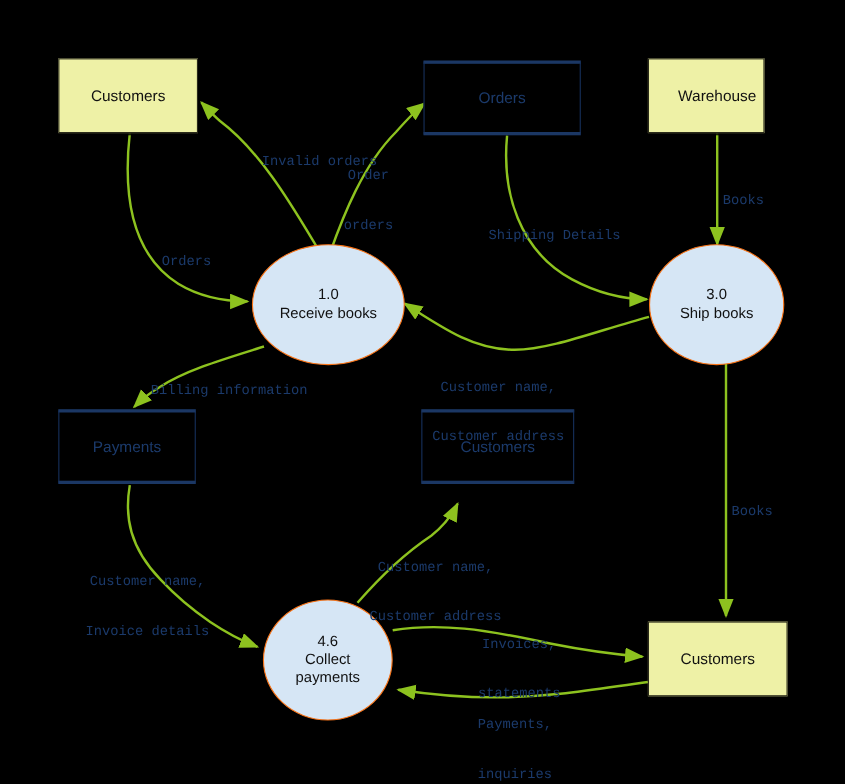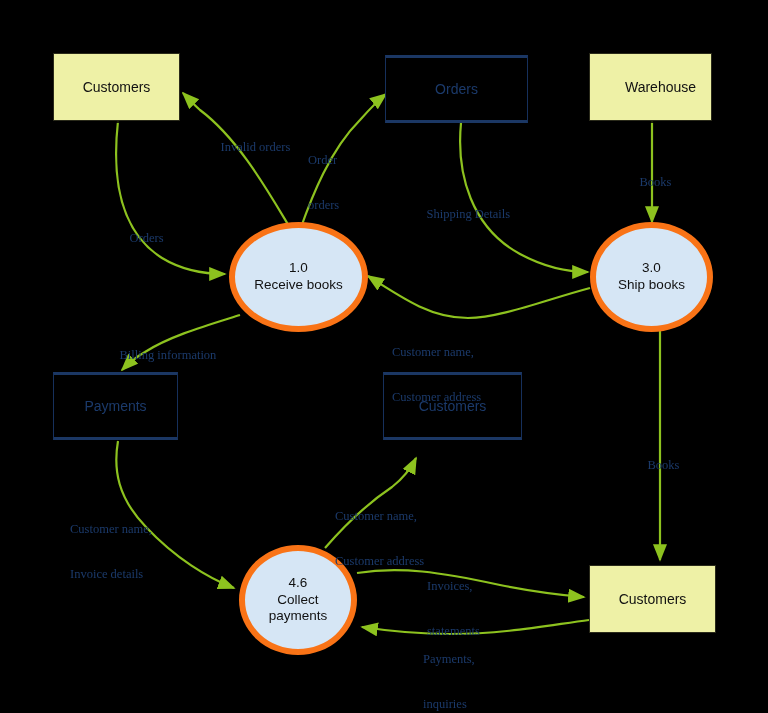--- a/index.html
+++ b/index.html
@@ -54,44 +54,44 @@
     align-items: center;
     justify-content: center;
     color: #1b3a6b;
     font-size: 14px;
     font-family: "Liberation Sans", sans-serif;
   }
   
   .process {
     position: absolute;
     background: #d6e6f5;
-    border: 6px solid #f97316;
+    border: 1px solid #f97316;
     border-radius: 50%;
     box-sizing: border-box;
     display: flex;
     flex-direction: column;
     align-items: center;
     justify-content: center;
     color: #111111;
     font-size: 13.5px;
     line-height: 1.25;
     text-align: center;
     font-family: "Liberation Sans", sans-serif;
   }
   .process .pnum { display: block; }
   .process .pname { display: block; }
   
   .flow-label {
     position: absolute;
     color: #1b3a6b;
     font-size: 12.5px;
     line-height: 1.2;
-    font-family: Liberation Serif, serif;
+    font-family: Liberation Mono, monospace;
     white-space: pre;
-    text-align: left;
+    text-align: center;
     pointer-events: none;
   }
 </style>
 </head>
 <body>
 
 <div id="canvas">
 
   <svg class="layer" viewBox="0 0 768 713" xmlns="http://www.w3.org/2000/svg">
     <defs>
@@ -122,21 +122,21 @@
 
     <path d="M 357,573 C 400,566 440,572 500,585 C 530,591 560,595 584,597" fill="none" stroke="#8dc21f" stroke-width="2.2" marker-end="url(#arrowgreen)"></path>
 
     <path d="M 589,620 C 550,625 505,634 450,634 C 410,634 382,630 362,627" fill="none" stroke="#8dc21f" stroke-width="2.2" marker-end="url(#arrowgreen)"></path>
   </svg>
 
   <div class="entity" style="left:53px; top:53px; width:127px; height:68px;">
     <span>Customers</span>
   </div>
 
-  <div class="entity" style="left:589px; top:53px; width:123px; height:68px;padding-left:20px;">
+  <div class="entity" style="left:589px; top:53px; width:106px; height:68px;padding-left:20px;">
     <span>Warehouse</span>
   </div>
 
   <div class="entity" style="left:589px; top:565px; width:127px; height:68px;">
     <span>Customers</span>
   </div>
 
   <div class="store" style="left:385px; top:55px; width:143px; height:68px;">
     <span>Orders</span>
   </div>

